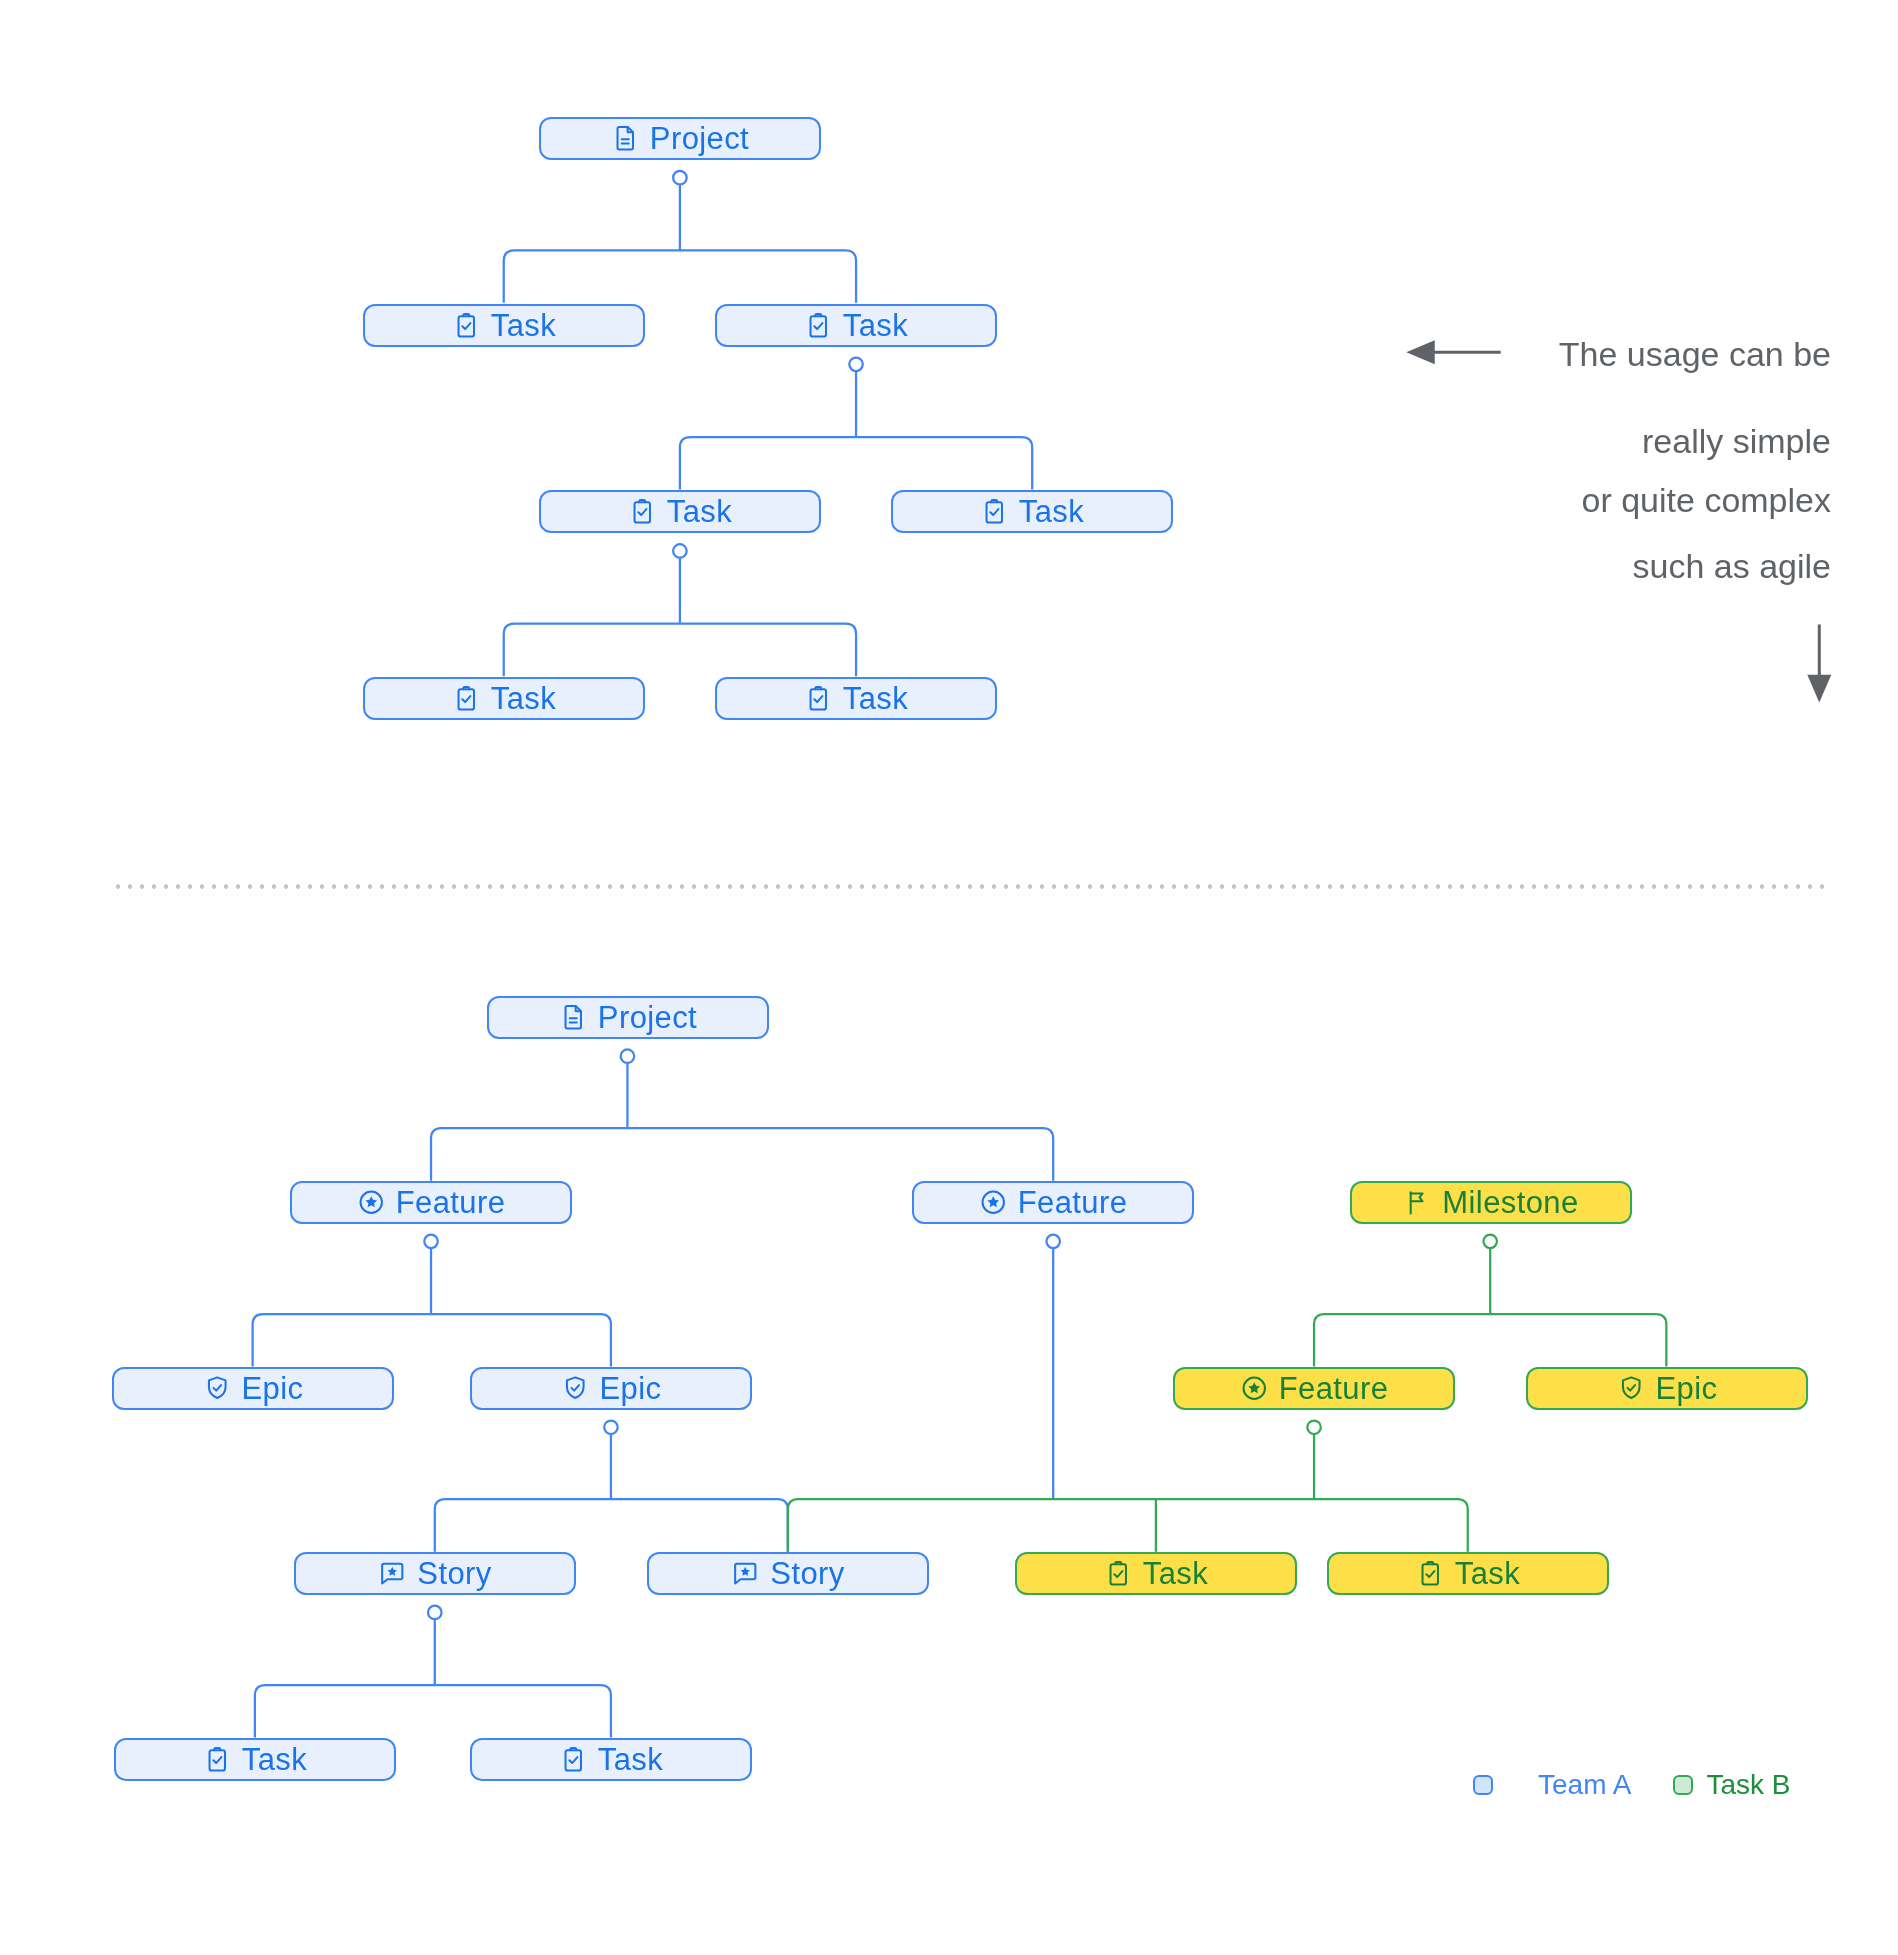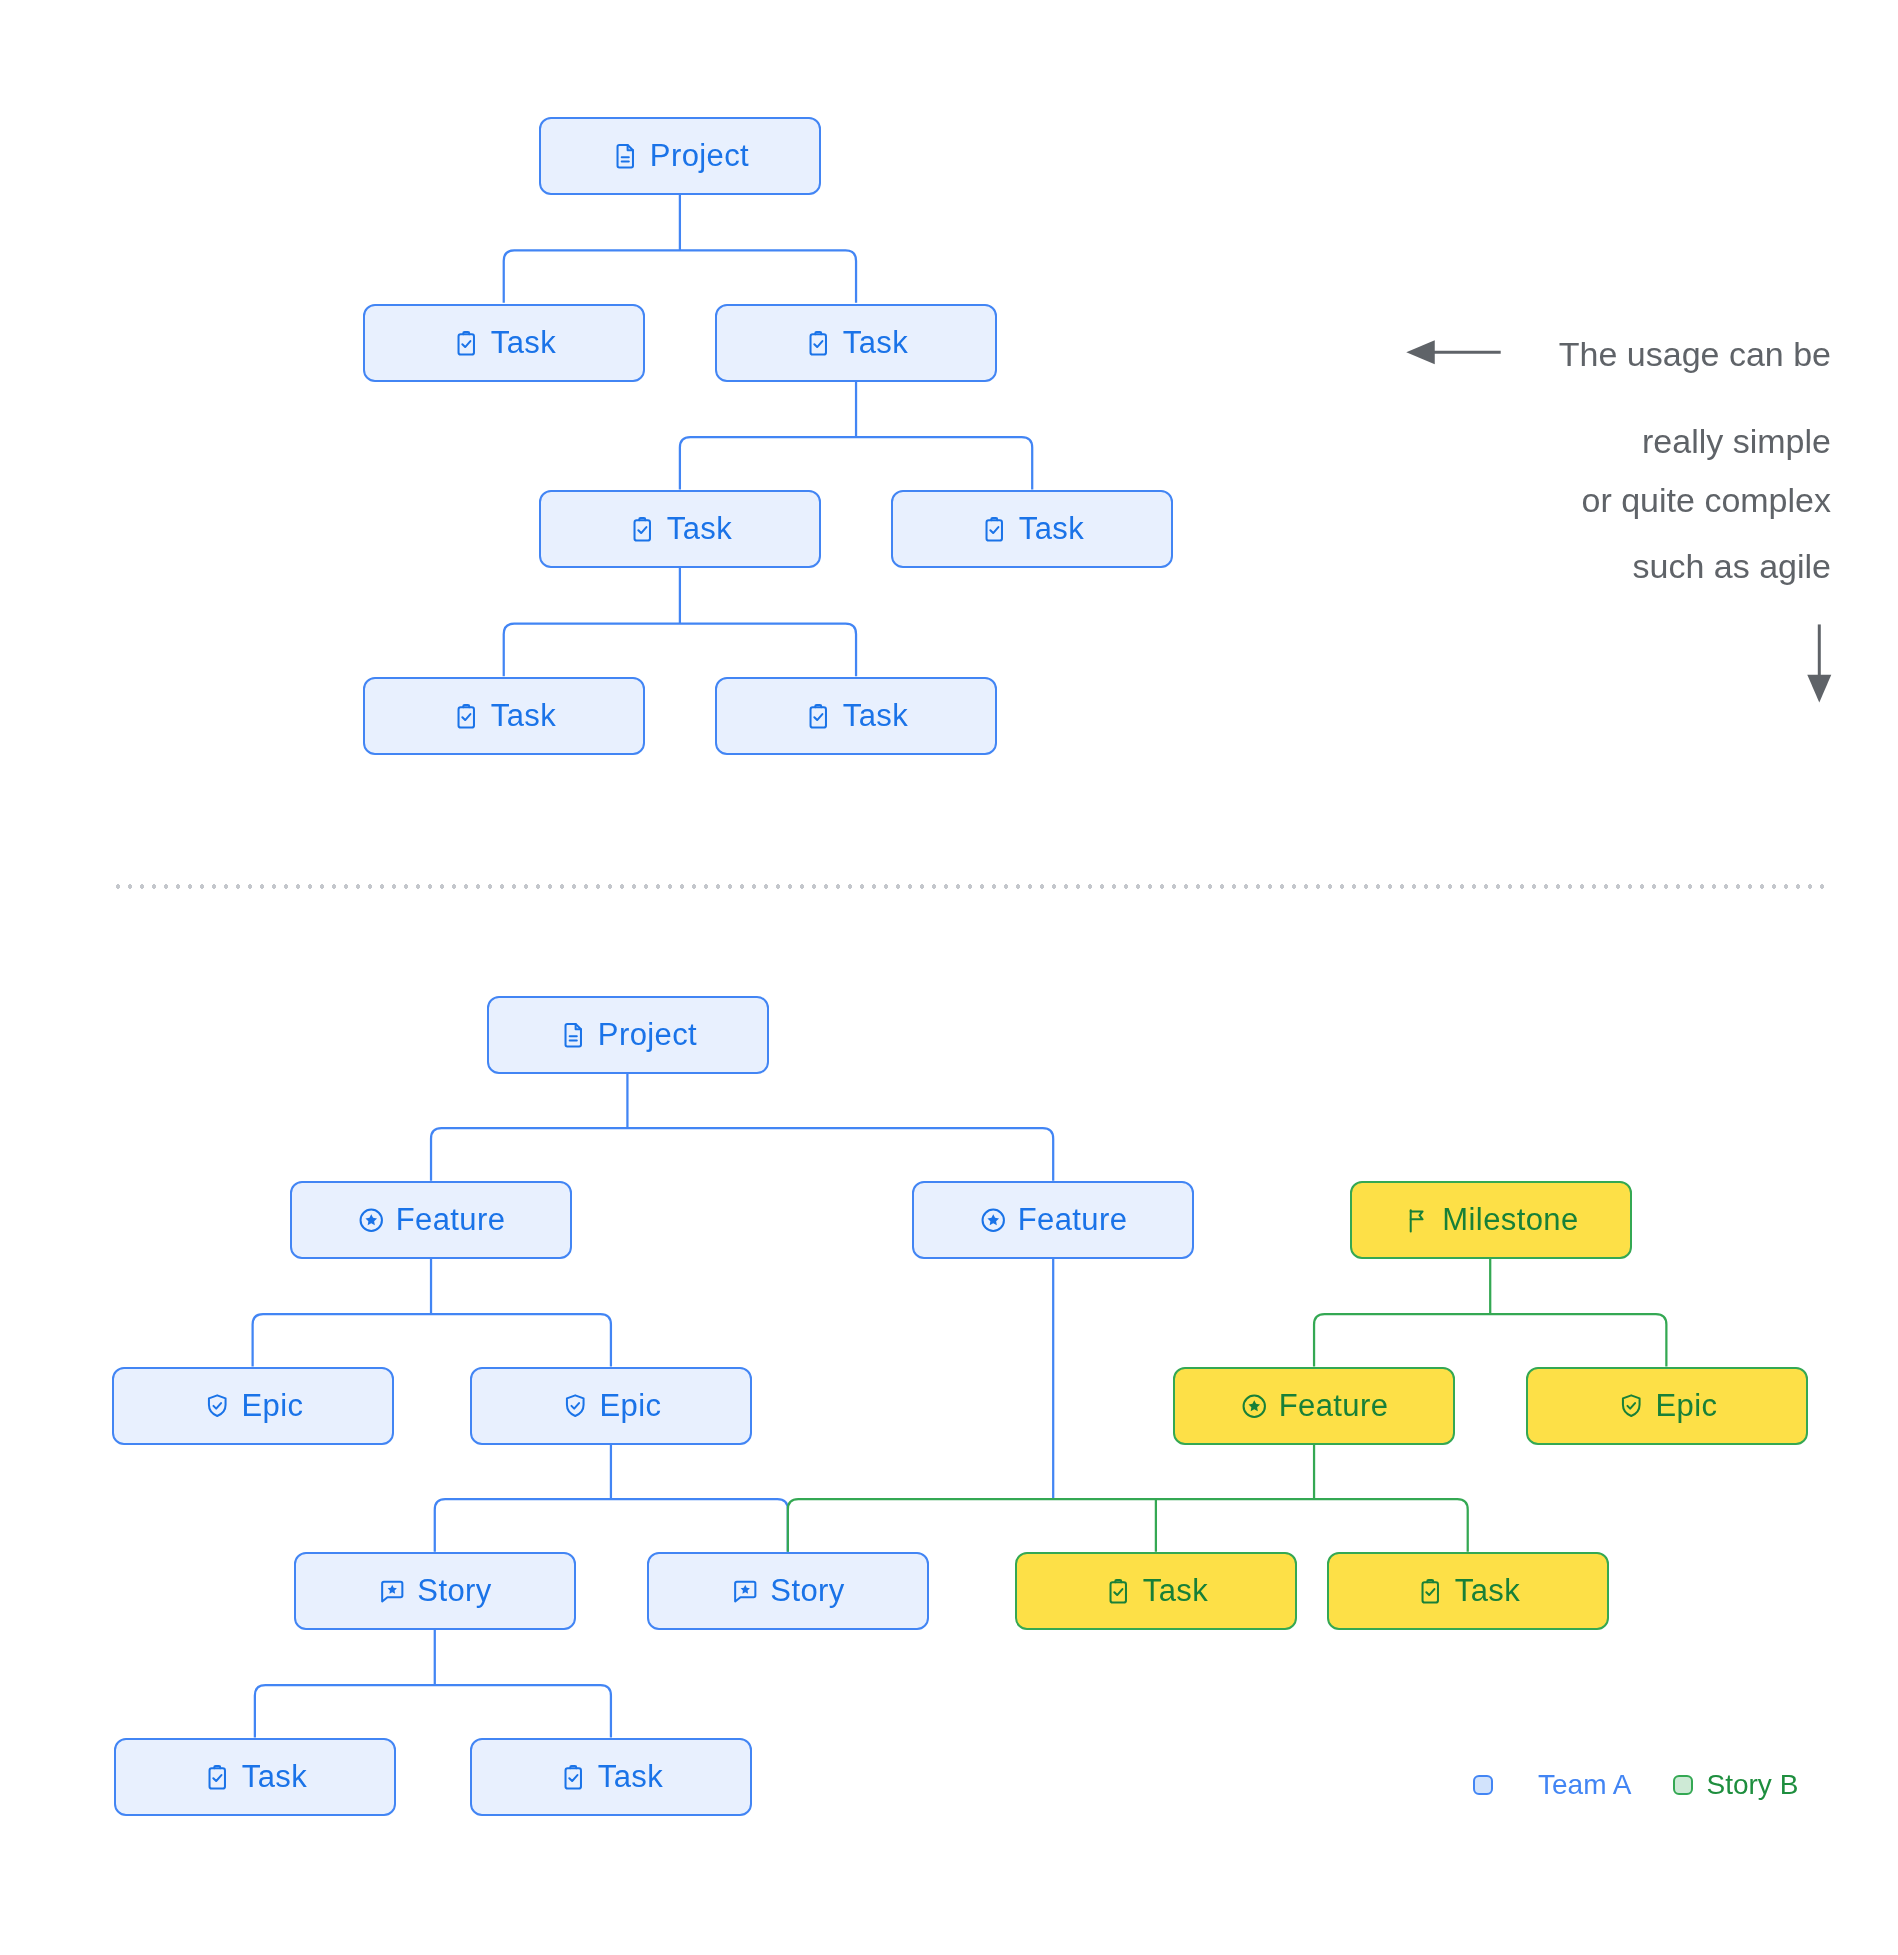--- a/index.html
+++ b/index.html
@@ -2,21 +2,21 @@
 <html style="font-size:12px"><head>
 <meta charset="utf-8">
 <style>
   html,body{margin:0;padding:0;background:#ffffff;}
   #canvas{
     position:relative;width:1898px;height:1955px;background:#ffffff;overflow:hidden;
     font-family:"Liberation Sans",sans-serif;
   }
   svg.layer{position:absolute;left:0;top:0;}
   .node{
-    position:absolute;width:282px;height:78px;box-sizing:border-box;
+    position:absolute;width:282px;height:43px;box-sizing:border-box;
     border:2.2px solid;border-radius:12px;
     display:flex;align-items:center;justify-content:center;gap:10.5px;
     font-size:31px;font-weight:500;letter-spacing:0.4px;
   }
   .team-a{background:#e8f0fe;border-color:#4285f4;color:#1a73e8;}
   .team-b{background:#fde047;border-color:#34a853;color:#188038;}
   .node .icon{display:flex;align-items:center;}
   .node .icon svg{width:28.5px;height:28.5px;}
   .ann-line{
     position:absolute;right:67px;color:#5f6368;font-size:34px;line-height:34px;
@@ -285,17 +285,17 @@
   </svg>
 
   <div class="divider"></div>
 
   <div class="legend-item" style="left:1473px;gap:45px;">
     <span class="legend-swatch a"></span>
     <span class="legend-label a">Team A</span>
   </div>
   <div class="legend-item" style="left:1673px;">
     <span class="legend-swatch b"></span>
-    <span class="legend-label b">Story B</span>
+    <span class="legend-label b">Task B</span>
   </div>
 
 </div>
 
 
 </body></html>

